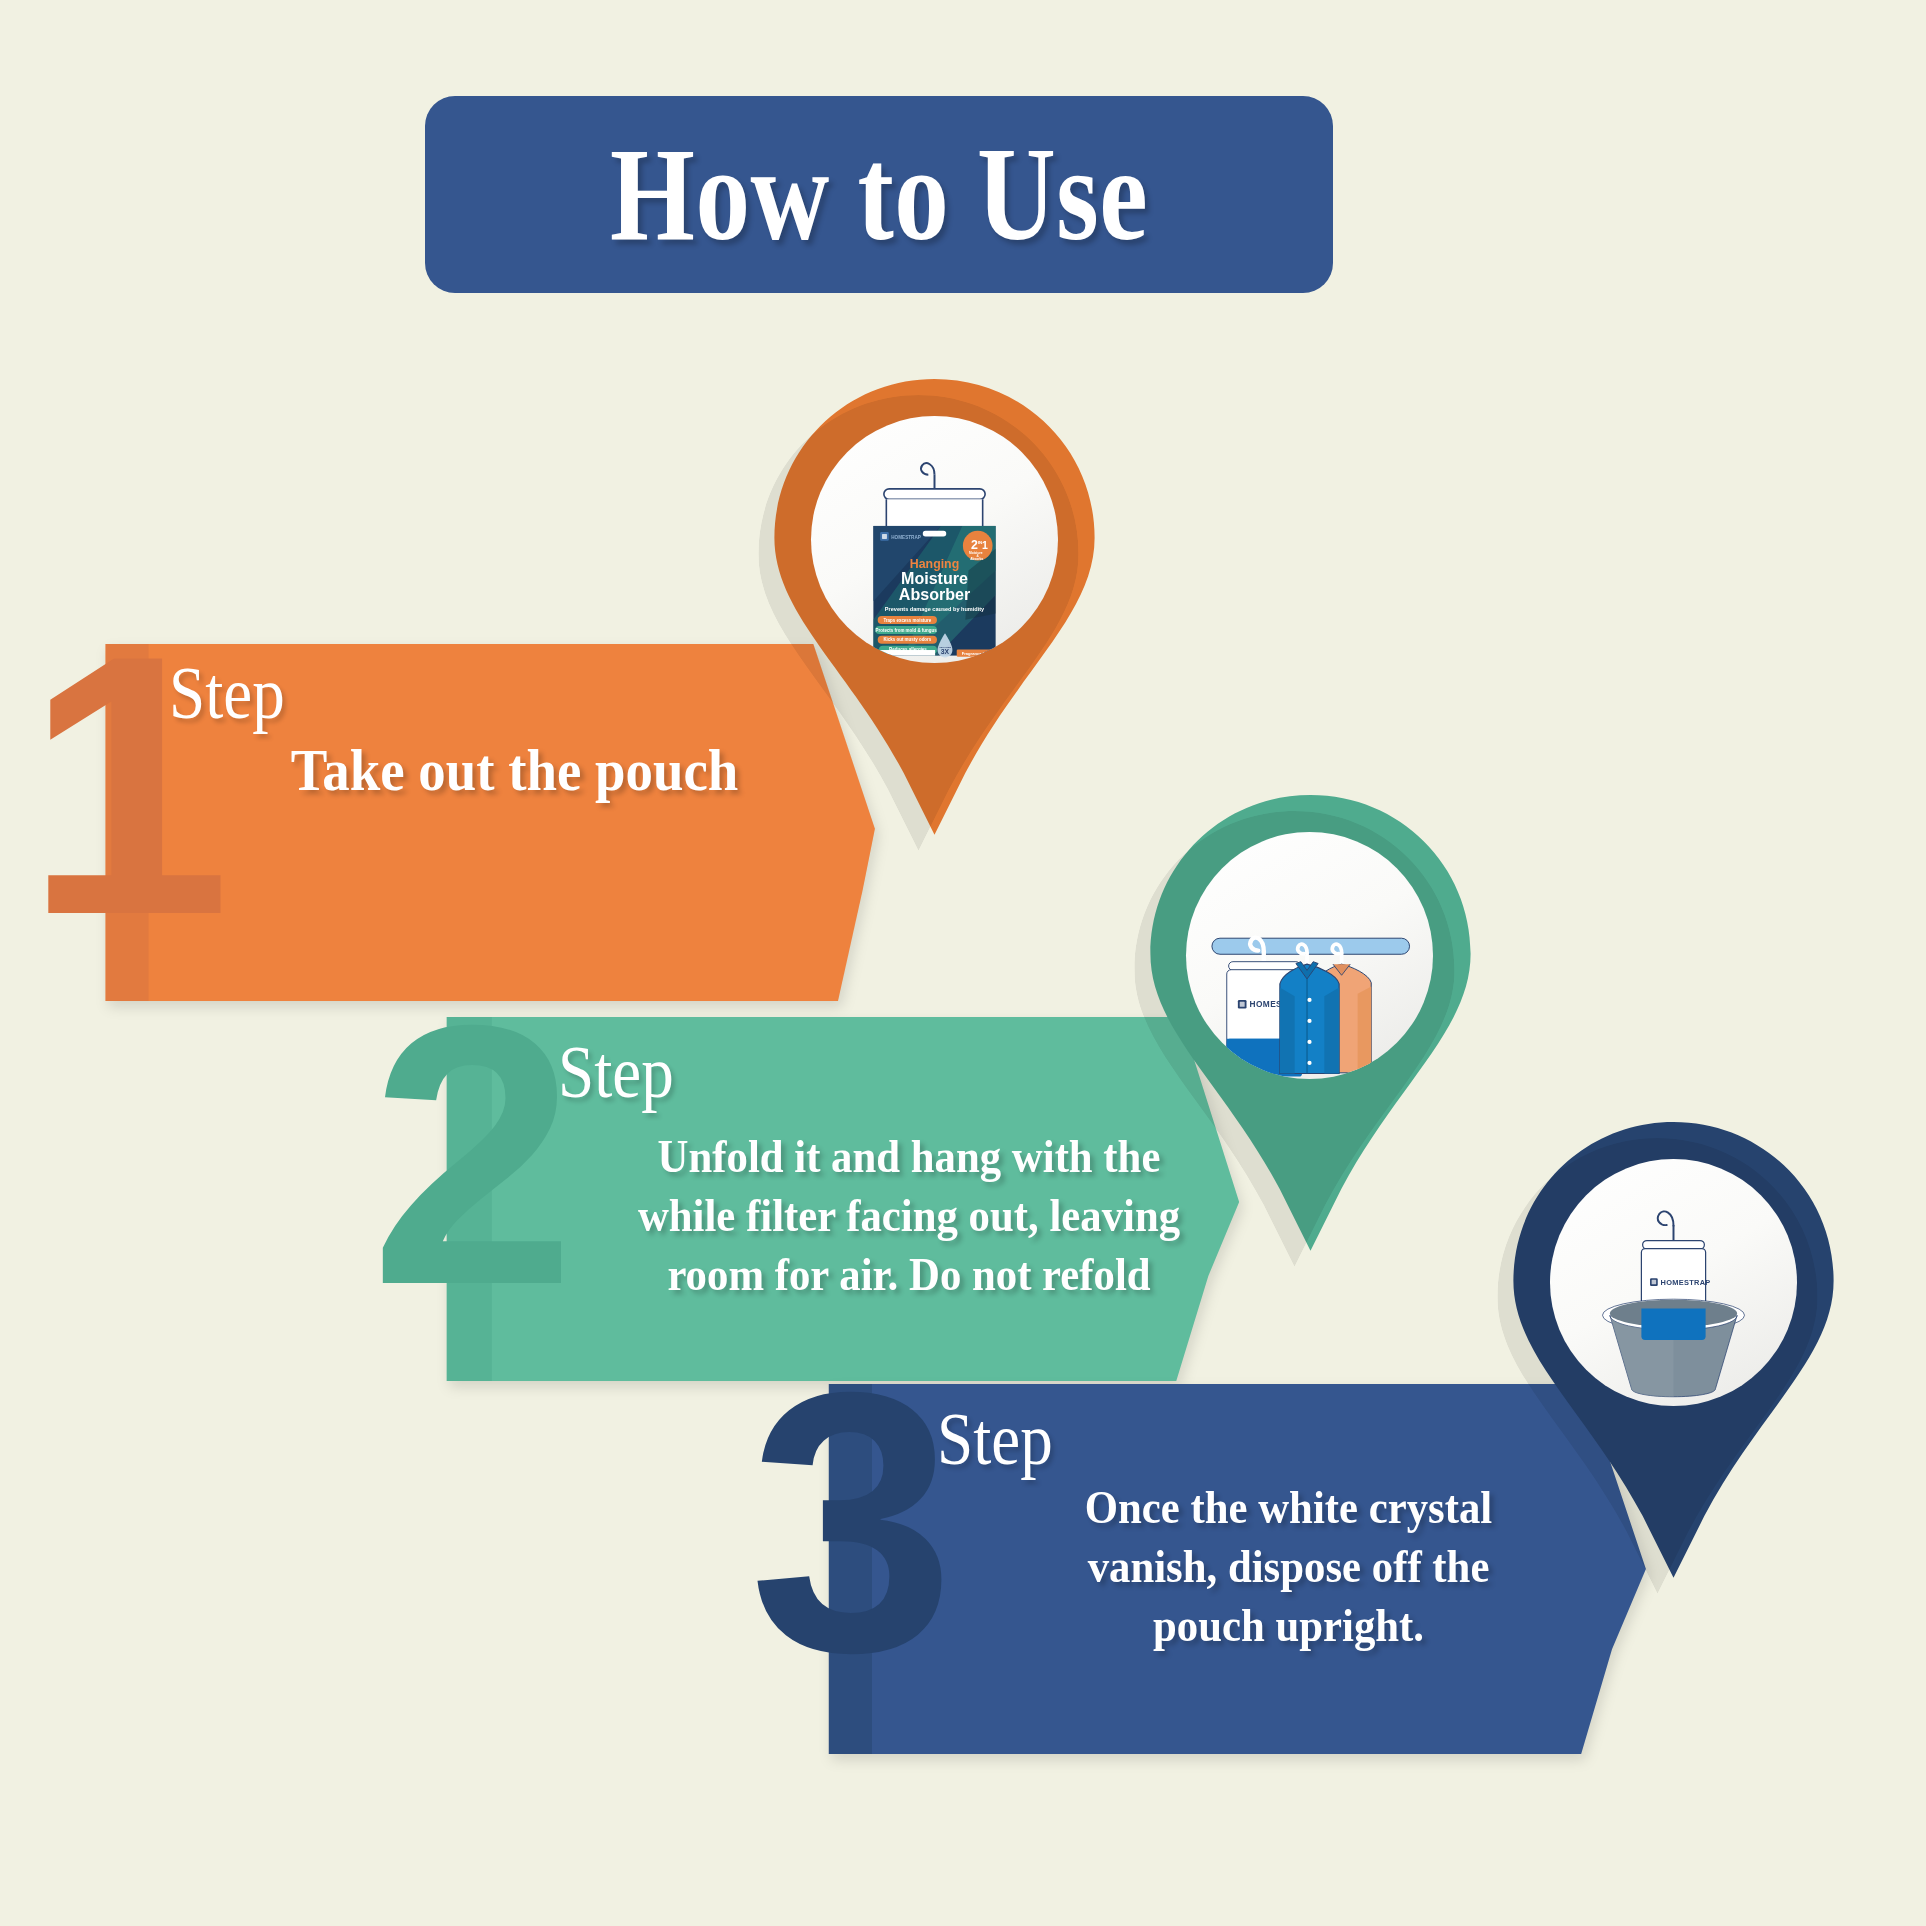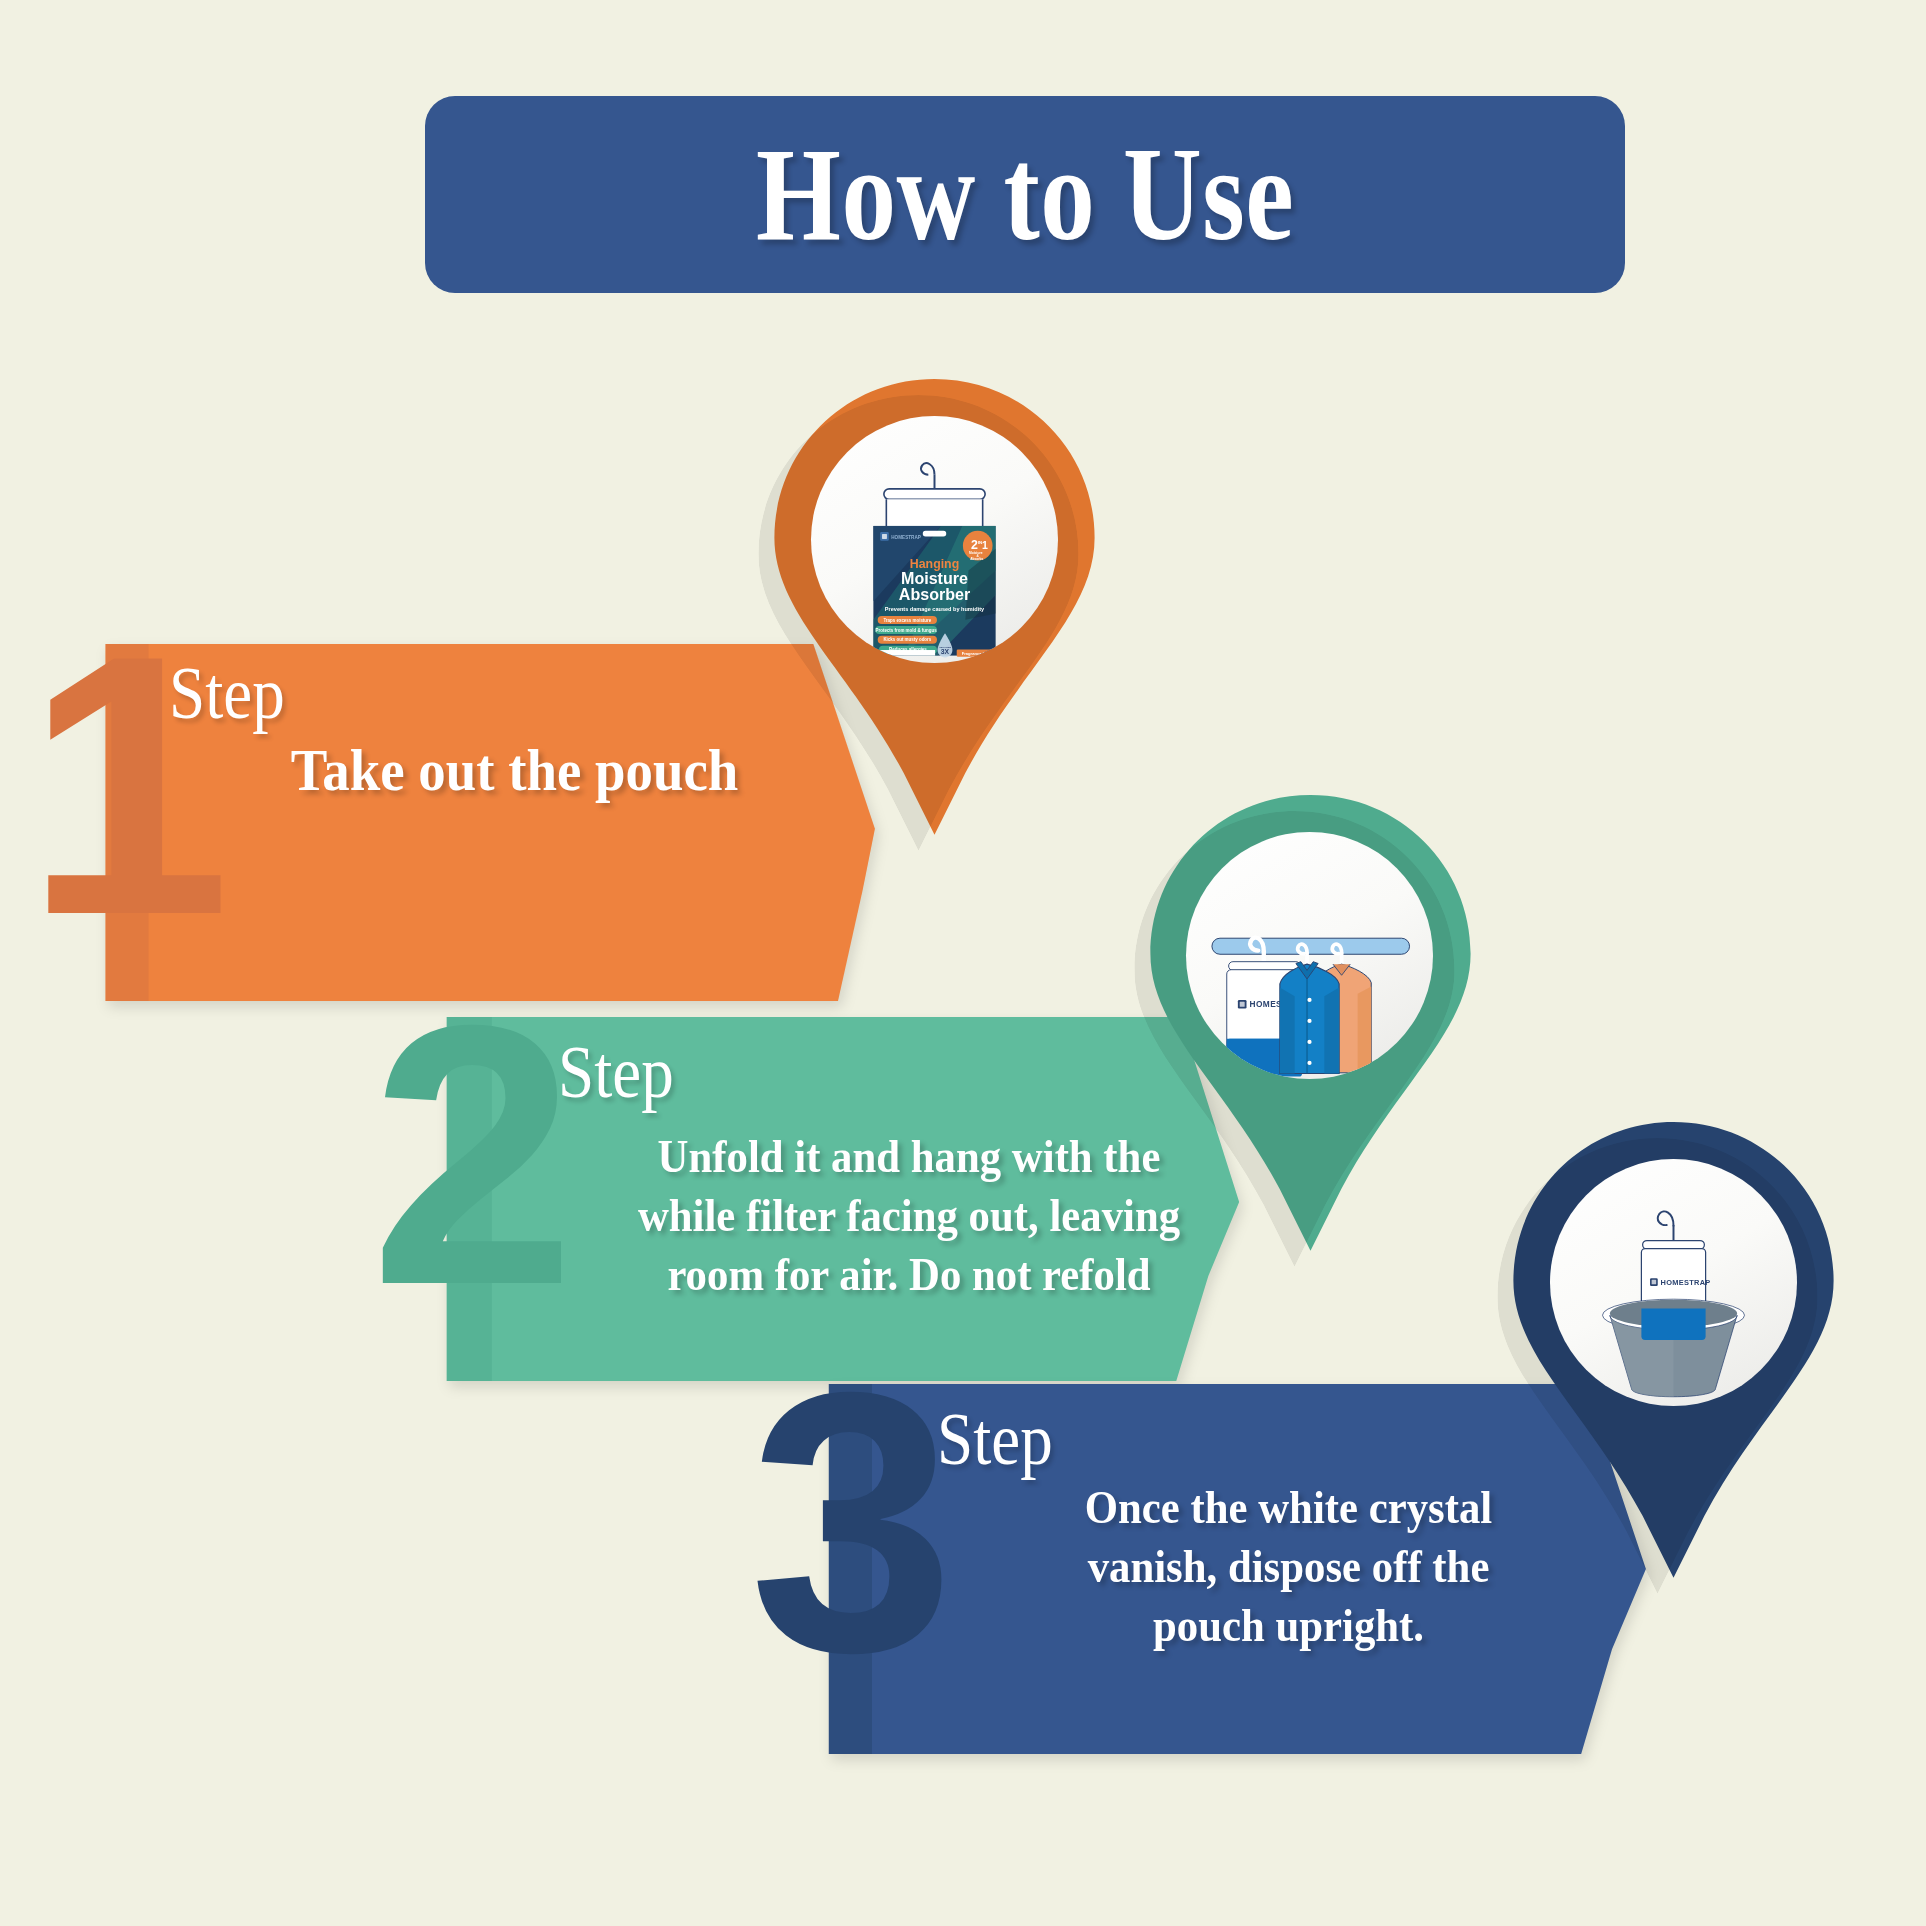--- a/index.html
+++ b/index.html
@@ -9,21 +9,21 @@
     font-family:"Liberation Serif",serif;
     overflow:hidden;
     position:relative;
   }
   .stage{position:absolute;inset:0;}
 
   
   .title-banner{
     position:absolute;
     left:425px; top:96px;
-    width:1200px; height:197px;
+    width:908px; height:197px;
     background:#35568F;
     border-radius:30px;
     display:flex;align-items:center;justify-content:center;
   }
   .title-text{
     font-family:"Liberation Serif",serif;
     font-weight:700;
     font-size:133px;
     line-height:1;
     color:#FFFFFF;

